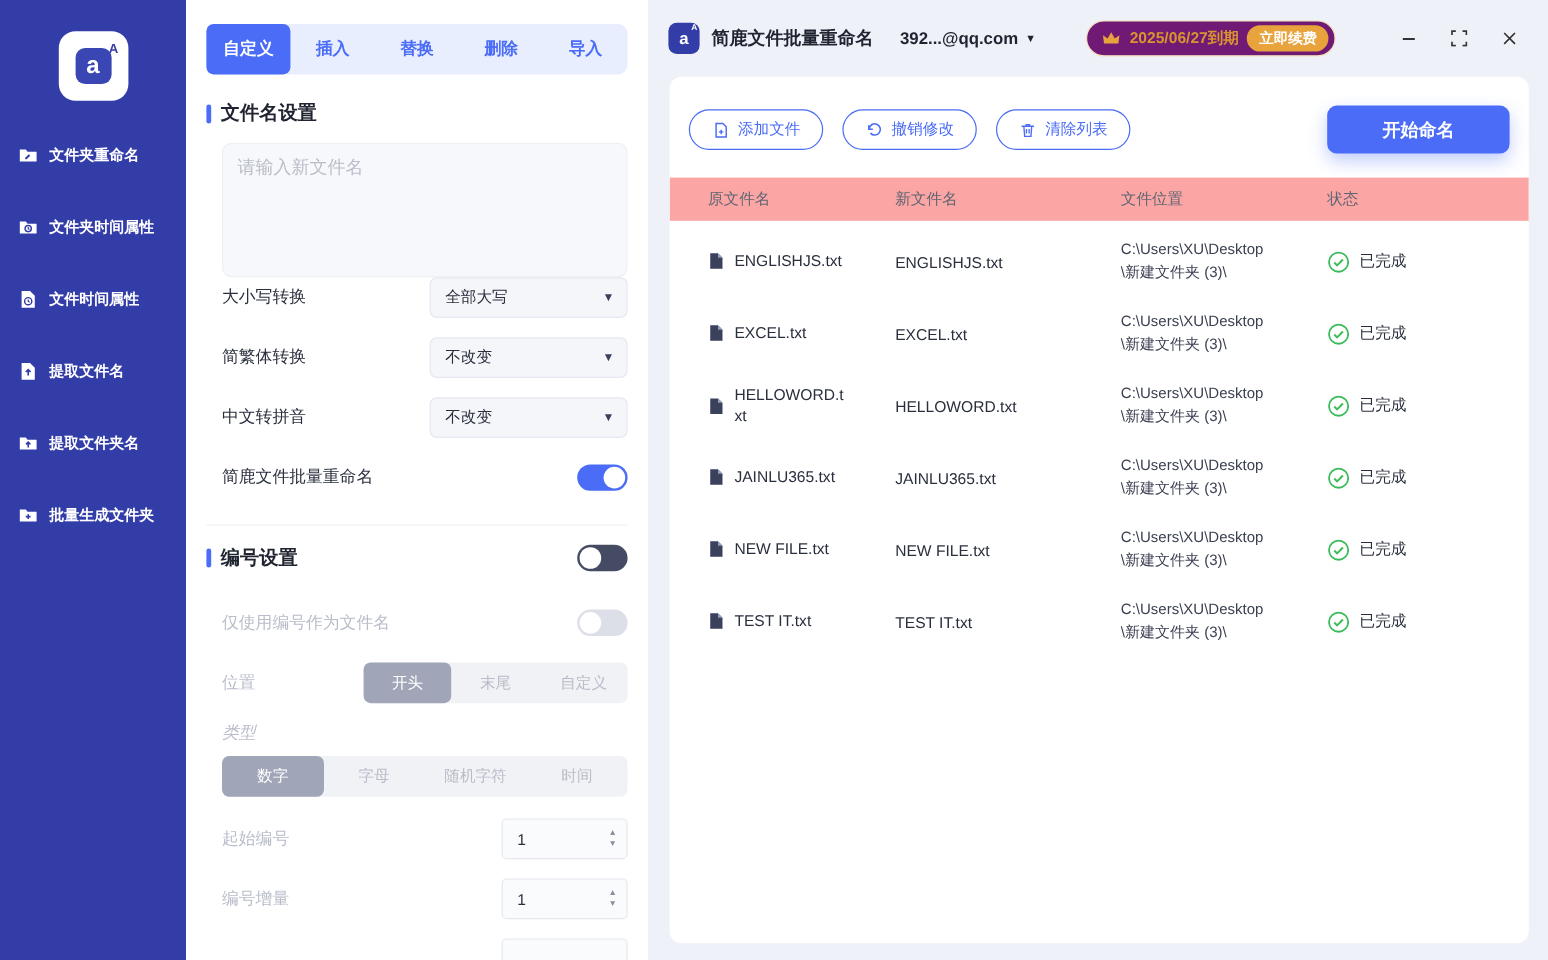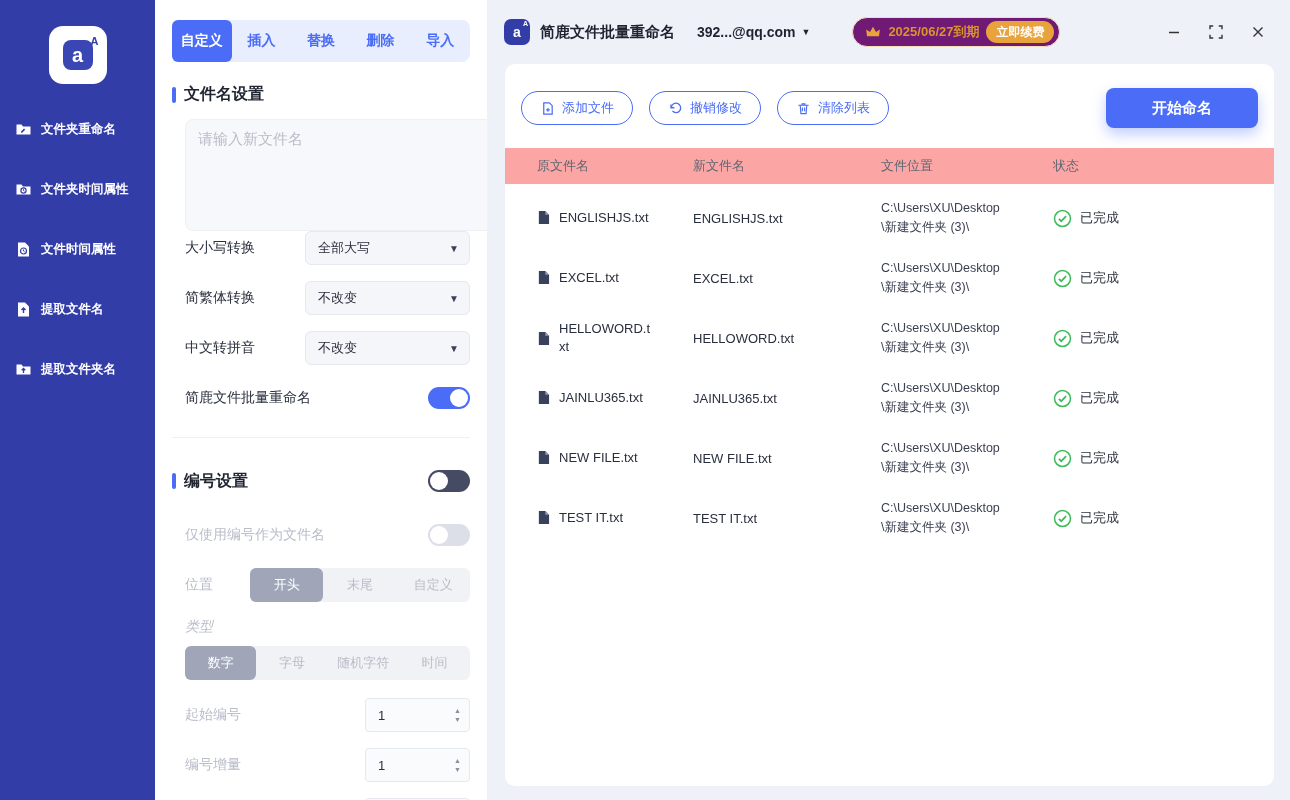--- a/index.html
+++ b/index.html
@@ -13,21 +13,21 @@
     margin:26px auto 22px; display:flex; align-items:center; justify-content:center; position:relative; }
   .logo-a { width:30px; height:30px; background:#3A46B4; border-radius:8px; color:#fff;
     font-weight:bold; font-size:20px; display:flex; align-items:center; justify-content:center; }
   .logo-A { position:absolute; right:8px; top:9px; color:#333DA8; font-size:11px; font-weight:bold; }
   .nav-item { height:46px; margin-bottom:14px; display:flex; align-items:center; gap:9px;
     padding-left:15px; color:#fff; font-size:12.5px; font-weight:bold; cursor:pointer; }
   .nav-item.active { background:#4D59C6; border-radius:0 10px 10px 0; margin-right:10px; }
   .nav-ic { width:17px; height:17px; flex-shrink:0; display:flex; }
 
   
-  .panel { width:332px; background:#fff; flex-shrink:0; height:800px;
+  .panel { width:385px; background:#fff; flex-shrink:0; height:800px;
     padding:20px 17px 0 17px; overflow:hidden; }
   .tabs { display:flex; background:#E8EEFD; border-radius:8px; height:42px; }
   .tab { flex:1; display:flex; align-items:center; justify-content:center; color:#4A6CF6;
     font-size:14px; font-weight:bold; cursor:pointer; border-radius:6px; }
   .tab.active { background:#4A6CF6; color:#fff; }
   .section-title { display:flex; align-items:center; gap:8px; font-size:16px; font-weight:bold;
     color:#1F2430; margin:22px 0 14px 0; }
   .section-title::before { content:""; width:4px; height:16px; background:#4A6CF6; border-radius:2px; }
   .sec-head-row { display:flex; align-items:center; justify-content:space-between; }
   textarea.newname { display:block; margin-left:13px; width:338px; height:112px; background:#F7F8FB;
@@ -153,20 +153,29 @@
       </div>
       <div class="nav-item">
         <span class="nav-ic">
             <svg viewBox="0 0 17 17">
               <path d="M1.5 3.5h5l1.5 2h7.5v8h-14z" fill="#fff"></path>
               <path d="M8.5 12V7.5M6.7 9.3l1.8-1.8 1.8 1.8" stroke="#333DA8" stroke-width="1.3" fill="none"></path>
             </svg>
           </span>
         <span>提取文件夹名</span>
       </div>
+      <div class="nav-item">
+        <span class="nav-ic">
+            <svg viewBox="0 0 17 17">
+              <path d="M1.5 3.5h5l1.5 2h7.5v8h-14z" fill="#fff"></path>
+              <path d="M8.5 7.5v4M6.5 9.5h4" stroke="#333DA8" stroke-width="1.3" fill="none"></path>
+            </svg>
+          </span>
+        <span>批量生成文件夹</span>
+      </div>
     </nav>
   </aside>
 
   <section class="panel">
     <div class="tabs">
       <div class="tab active">自定义</div>
       <div class="tab">插入</div>
       <div class="tab">替换</div>
       <div class="tab">删除</div>
       <div class="tab">导入</div>
@@ -198,21 +207,21 @@
     </div>
     <div class="form-row">
       <span class="f-label">简鹿文件批量重命名</span>
       <div class="toggle on">
           <span class="knob"></span>
         </div>
     </div>
 
     <div class="divider"></div>
 
-    <div class="sec-head-row num-title" style="margin-top:32px;">
+    <div class="sec-head-row num-title" style="margin-top:16px;">
       <div class="section-title" style="margin:0;">编号设置</div>
       <div class="toggle dark-off">
           <span class="knob"></span>
         </div>
     </div>
 
     <div class="form-row" style="margin-top:26px;">
       <span class="f-label dim">仅使用编号作为文件名</span>
       <div class="toggle disabled">
           <span class="knob"></span>

